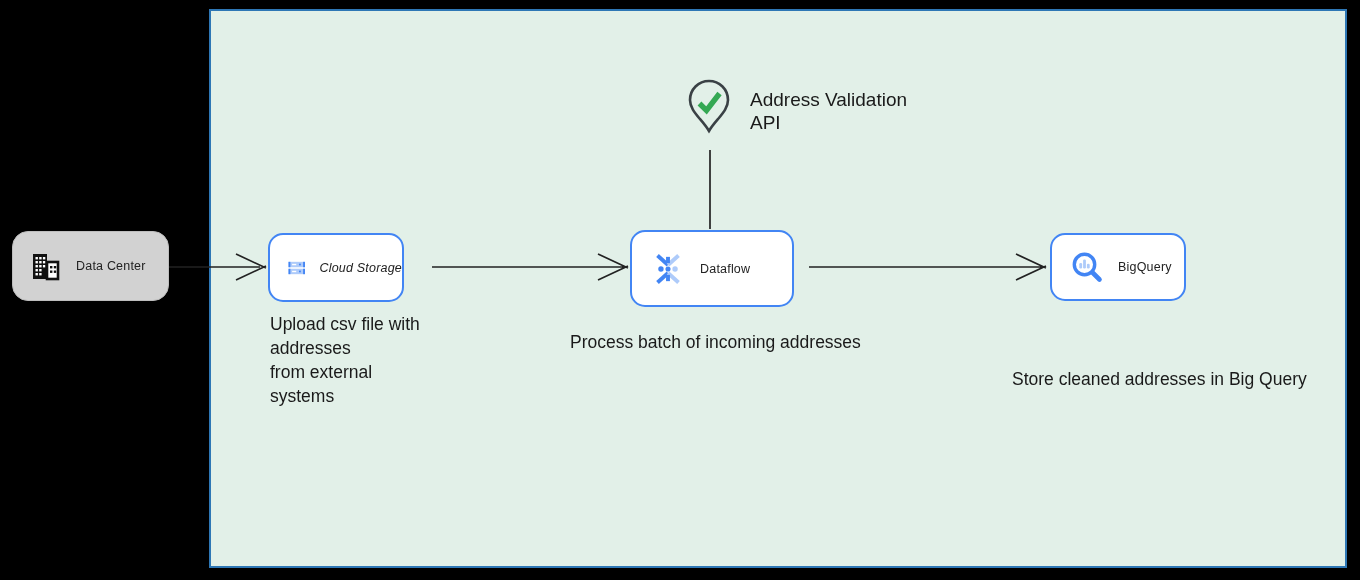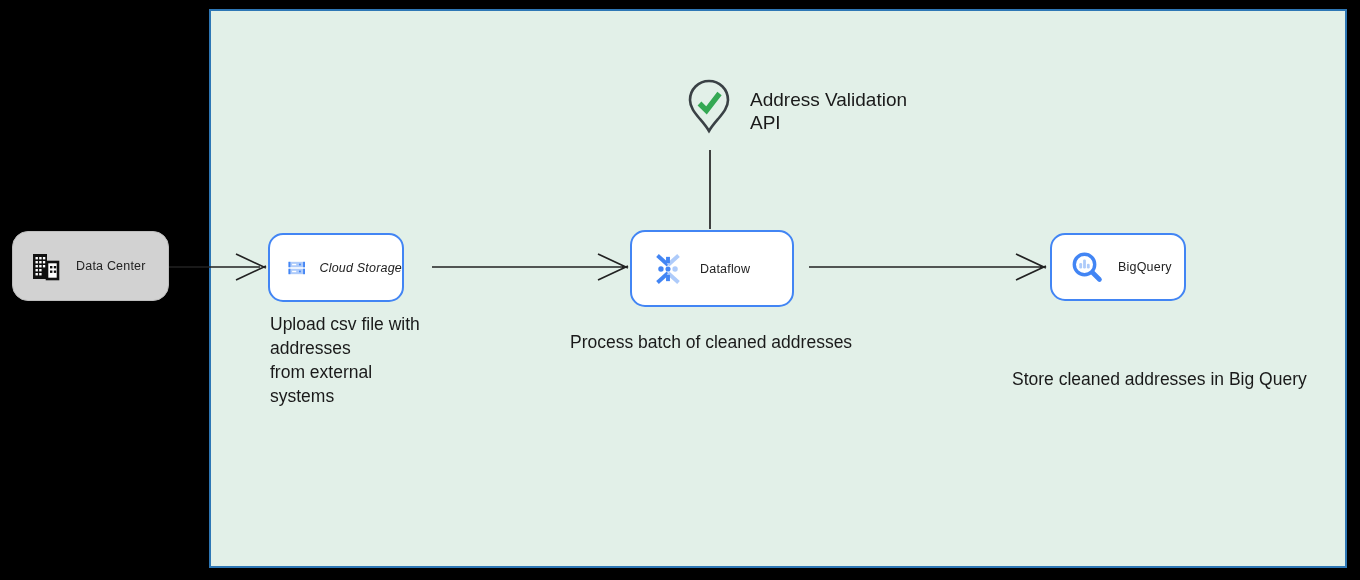--- a/index.html
+++ b/index.html
@@ -161,16 +161,16 @@
       <path d="M23,3 C12.4,3 4,11.4 4,22 C4,29 8.5,34.5 13.5,40.5 C16.5,44 20.2,48.2 23,53 C25.8,48.2 29.5,44 32.5,40.5 C37.5,34.5 42,29 42,22 C42,11.4 33.6,3 23,3 Z" fill="none" stroke="var(--pin_outline)" stroke-width="2.6"></path>
       <path d="M13.5,25.5 L20.5,32.5 L33.5,15.5" fill="none" stroke="var(--check_green)" stroke-width="5.4"></path>
     </svg>
   </div>
   <div class="av-label">Address Validation API</div>
 
   <div class="caption" style="left:270px; top:312px;">Upload csv file with
 addresses
 from external
 systems</div>
-  <div class="caption" style="left:570px; top:330px;">Process batch of cleaned addresses</div>
+  <div class="caption" style="left:570px; top:330px;">Process batch of incoming addresses</div>
   <div class="caption" style="left:1012px; top:330px;margin-top:37px;">Store cleaned addresses in Big Query</div>
 
 </div>
 
 </body></html>

